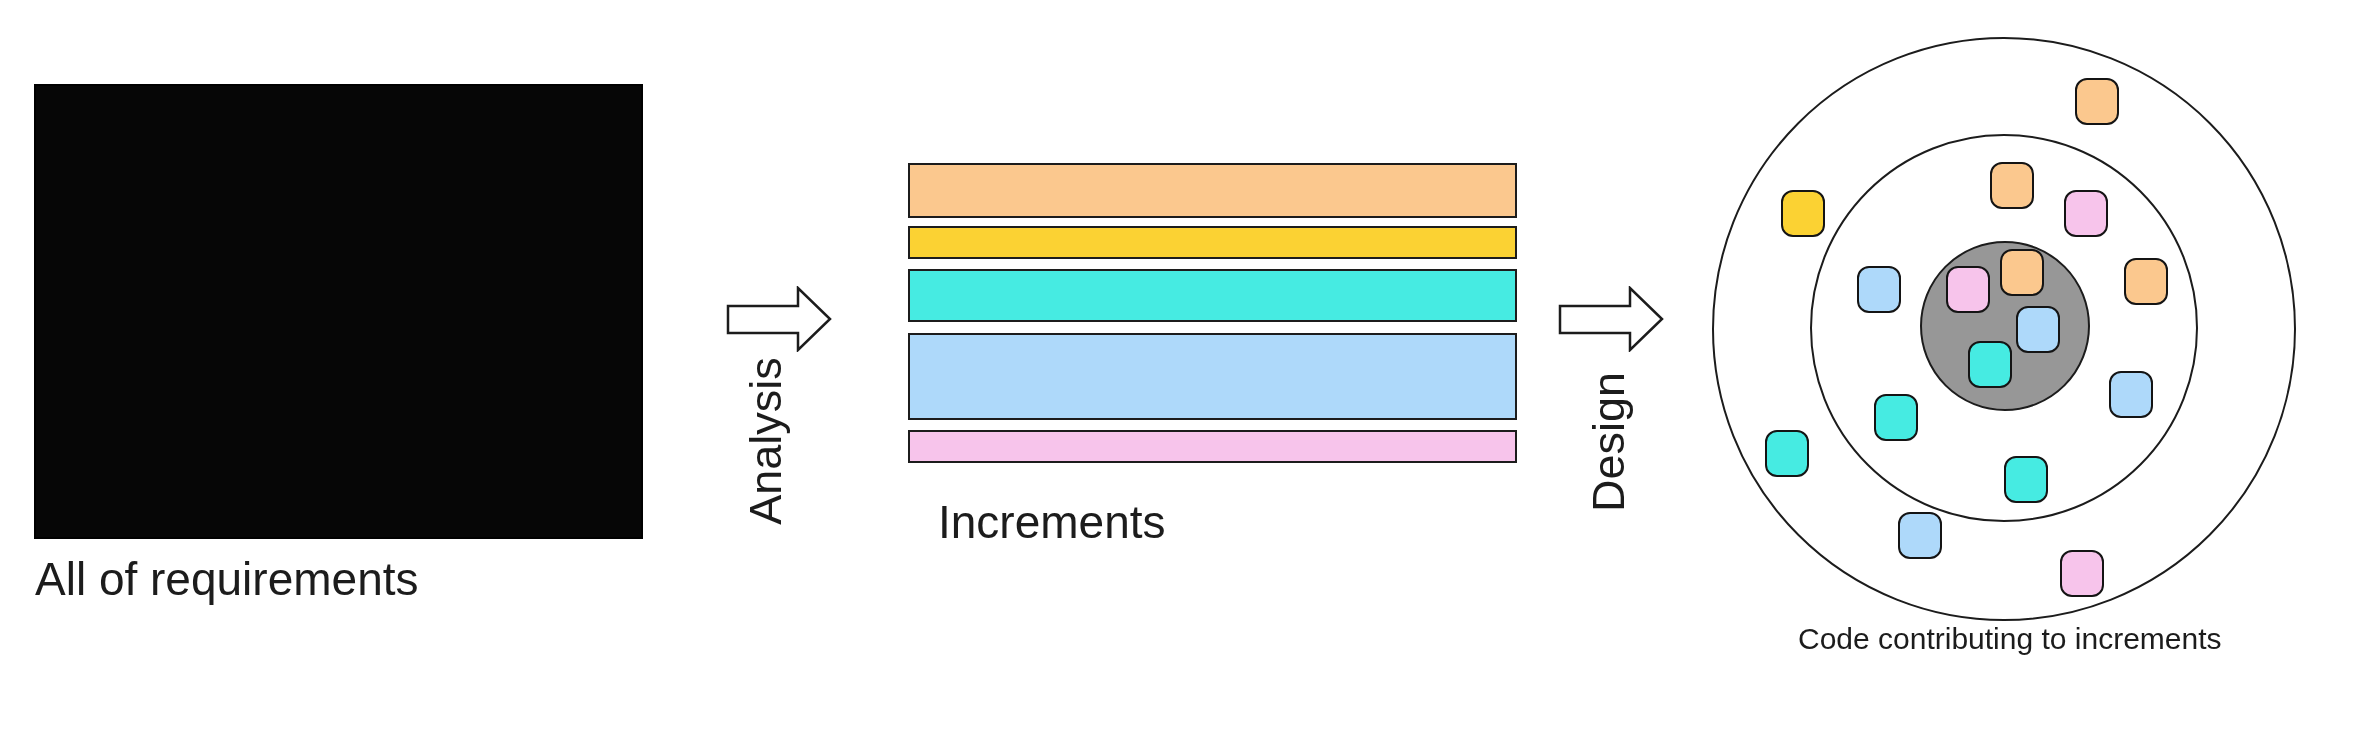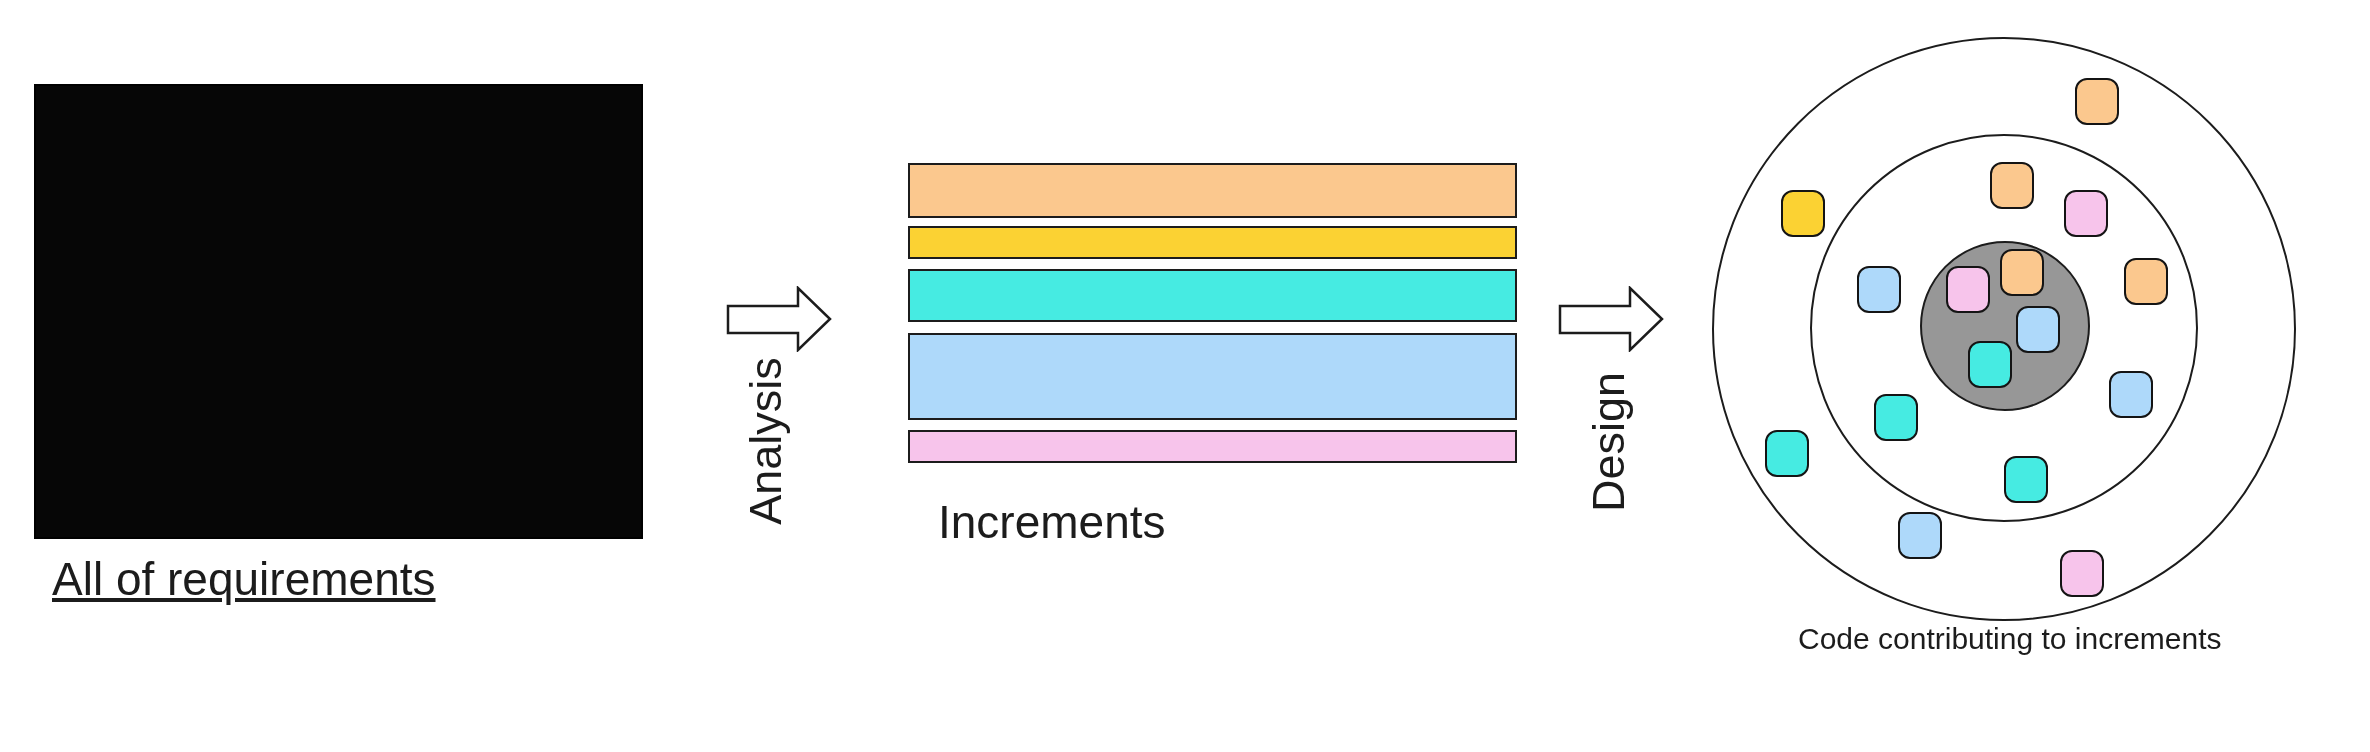--- a/index.html
+++ b/index.html
@@ -61,21 +61,21 @@
     white-space: nowrap;
   }
   .arrow-svg { position: absolute; width: 106px; height: 66px; top: 286px; }
 </style>
 </head>
 <body>
 
 <div id="canvas">
 
   <div id="requirements-block" class="abs"></div>
-  <div class="label" style="left:52px; top:554px;text-decoration:underline;">All of requirements</div>
+  <div class="label" style="left:35px; top:554px;">All of requirements</div>
 
   <svg class="arrow-svg" style="left:726px;" viewBox="0 0 106 66">
     <polygon points="2,20 72,20 72,2 104,33 72,64 72,47 2,47" fill="#ffffff" stroke="#1c1c1c" stroke-width="2.5" stroke-linejoin="miter"></polygon>
   </svg>
   <div class="vlabel" style="left:766px; top:441px;">Analysis</div>
 
   <div id="bars-group">
       <div class="bar" style="top: 163px; height: 55px; background: rgb(251, 200, 142);"></div>
       <div class="bar" style="top: 226px; height: 33px; background: rgb(251, 210, 51);"></div>
       <div class="bar" style="top: 269px; height: 53px; background: rgb(70, 235, 226);"></div>

